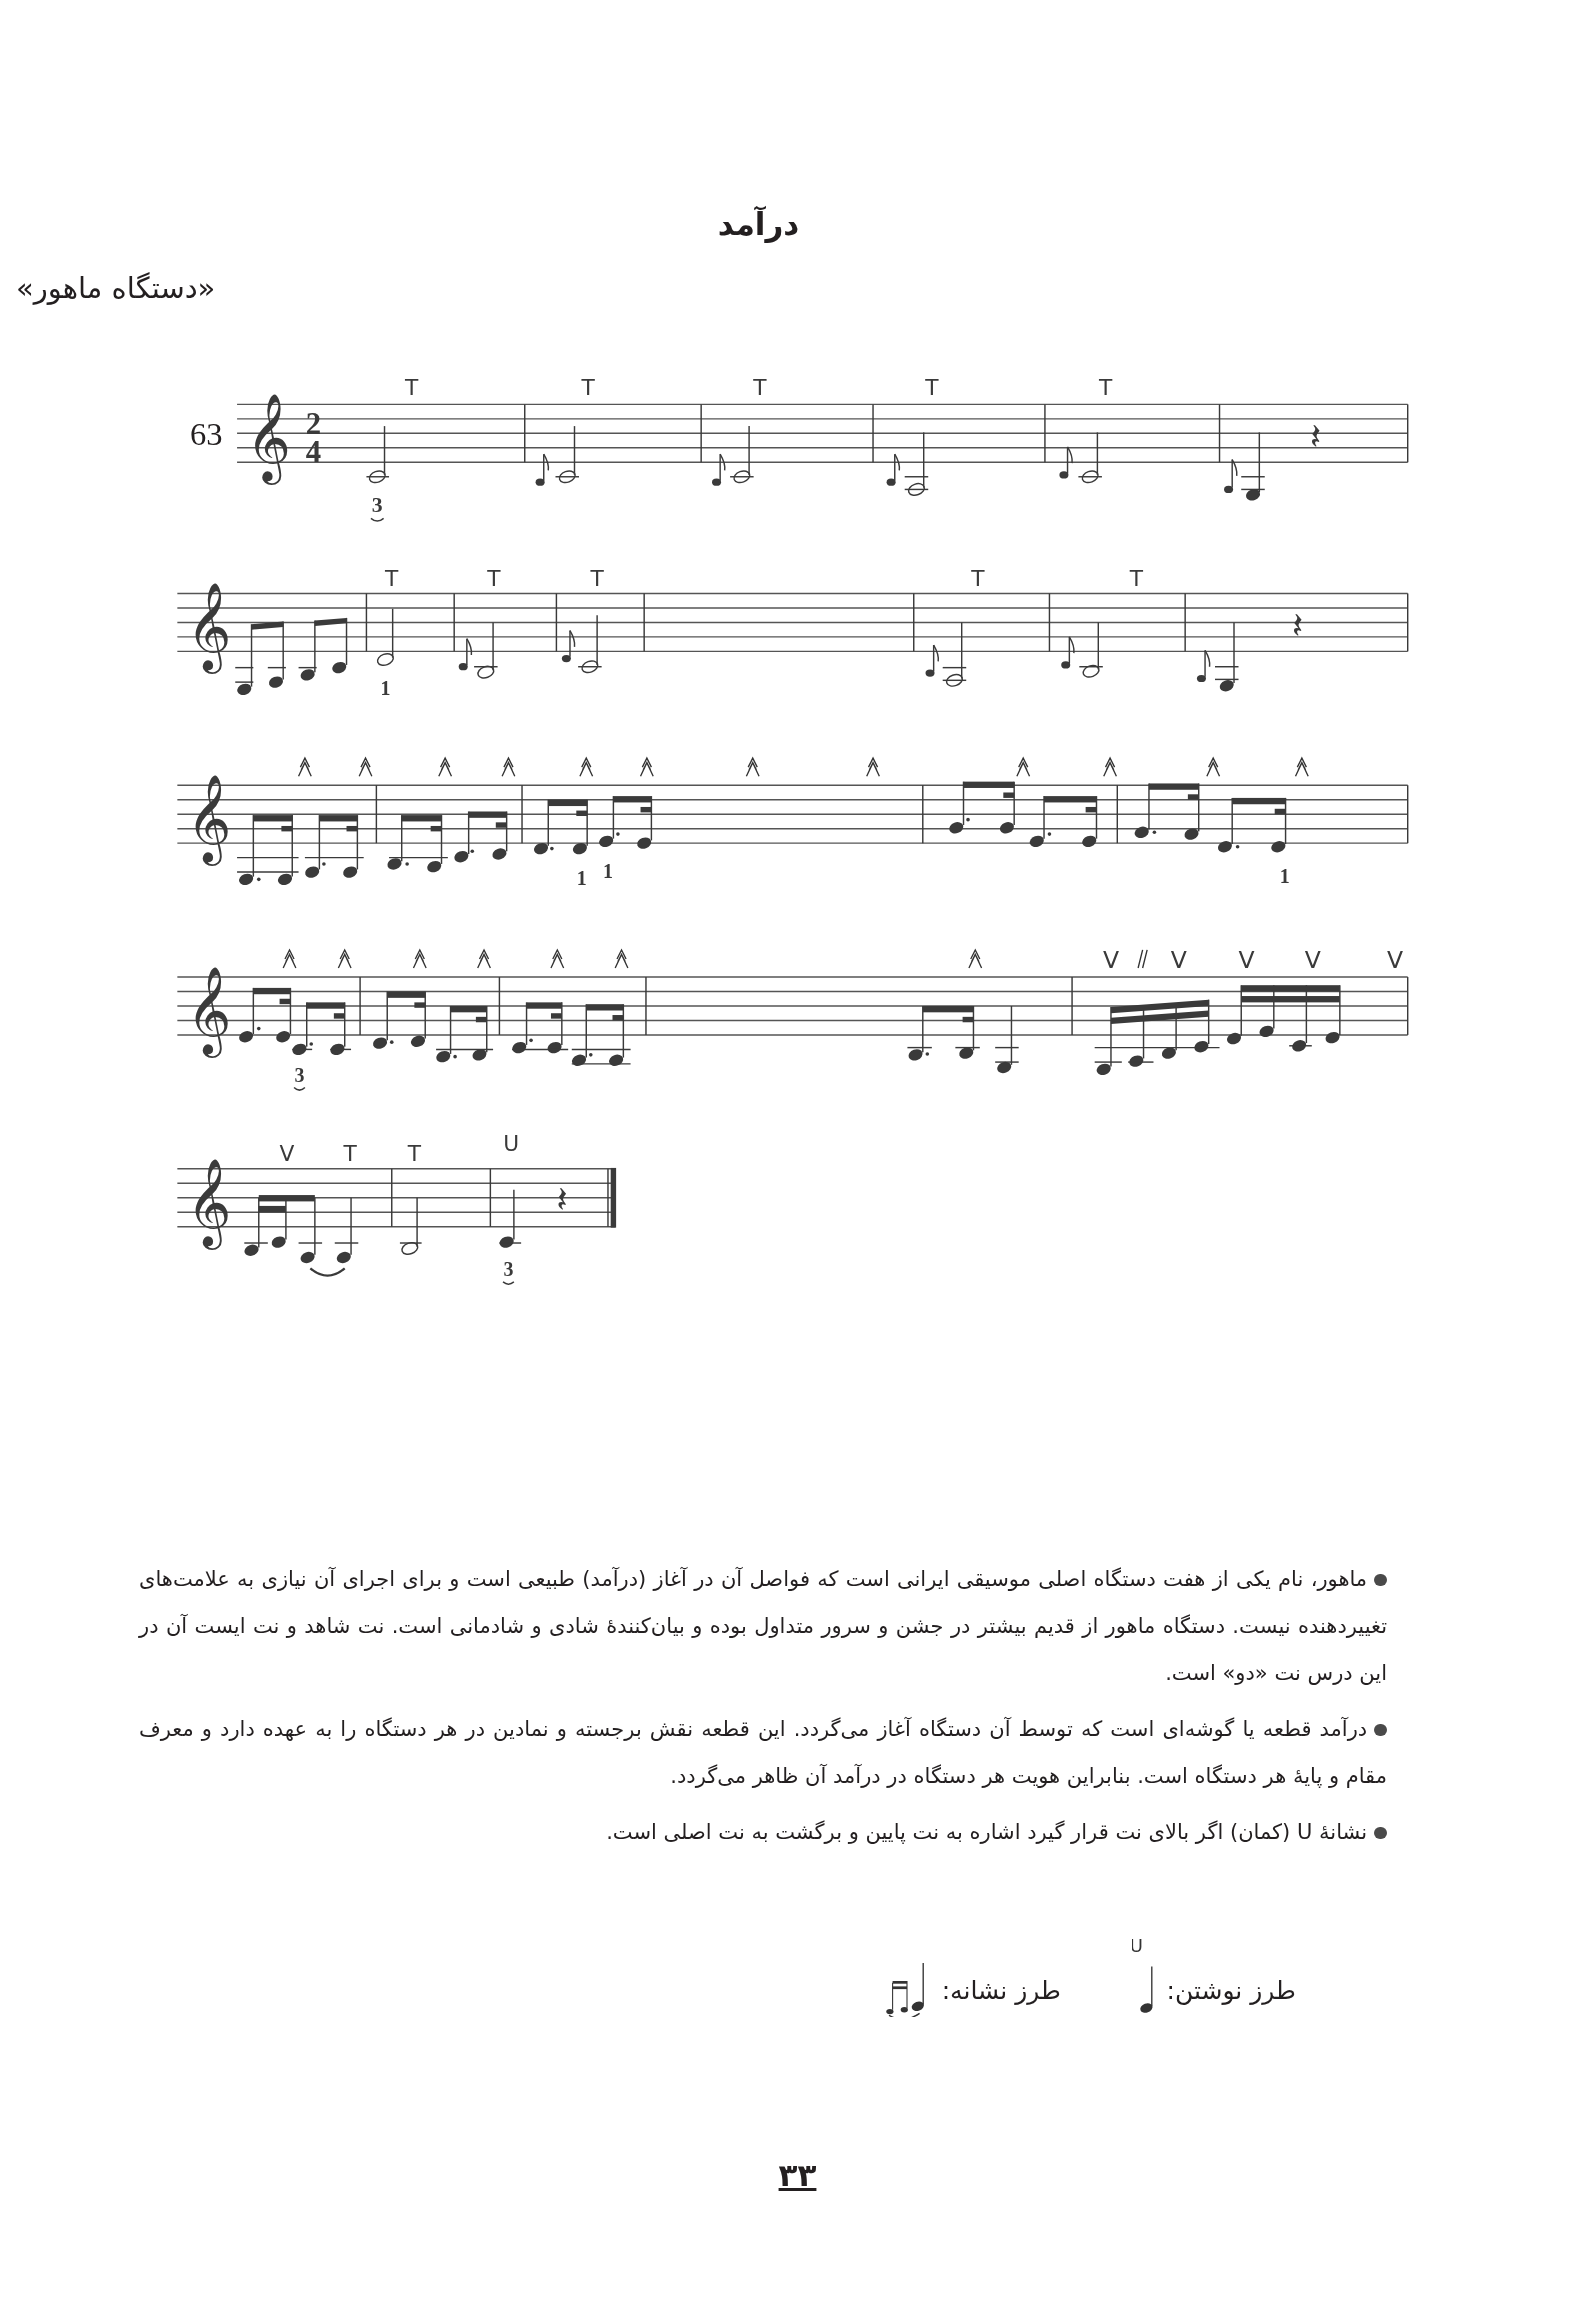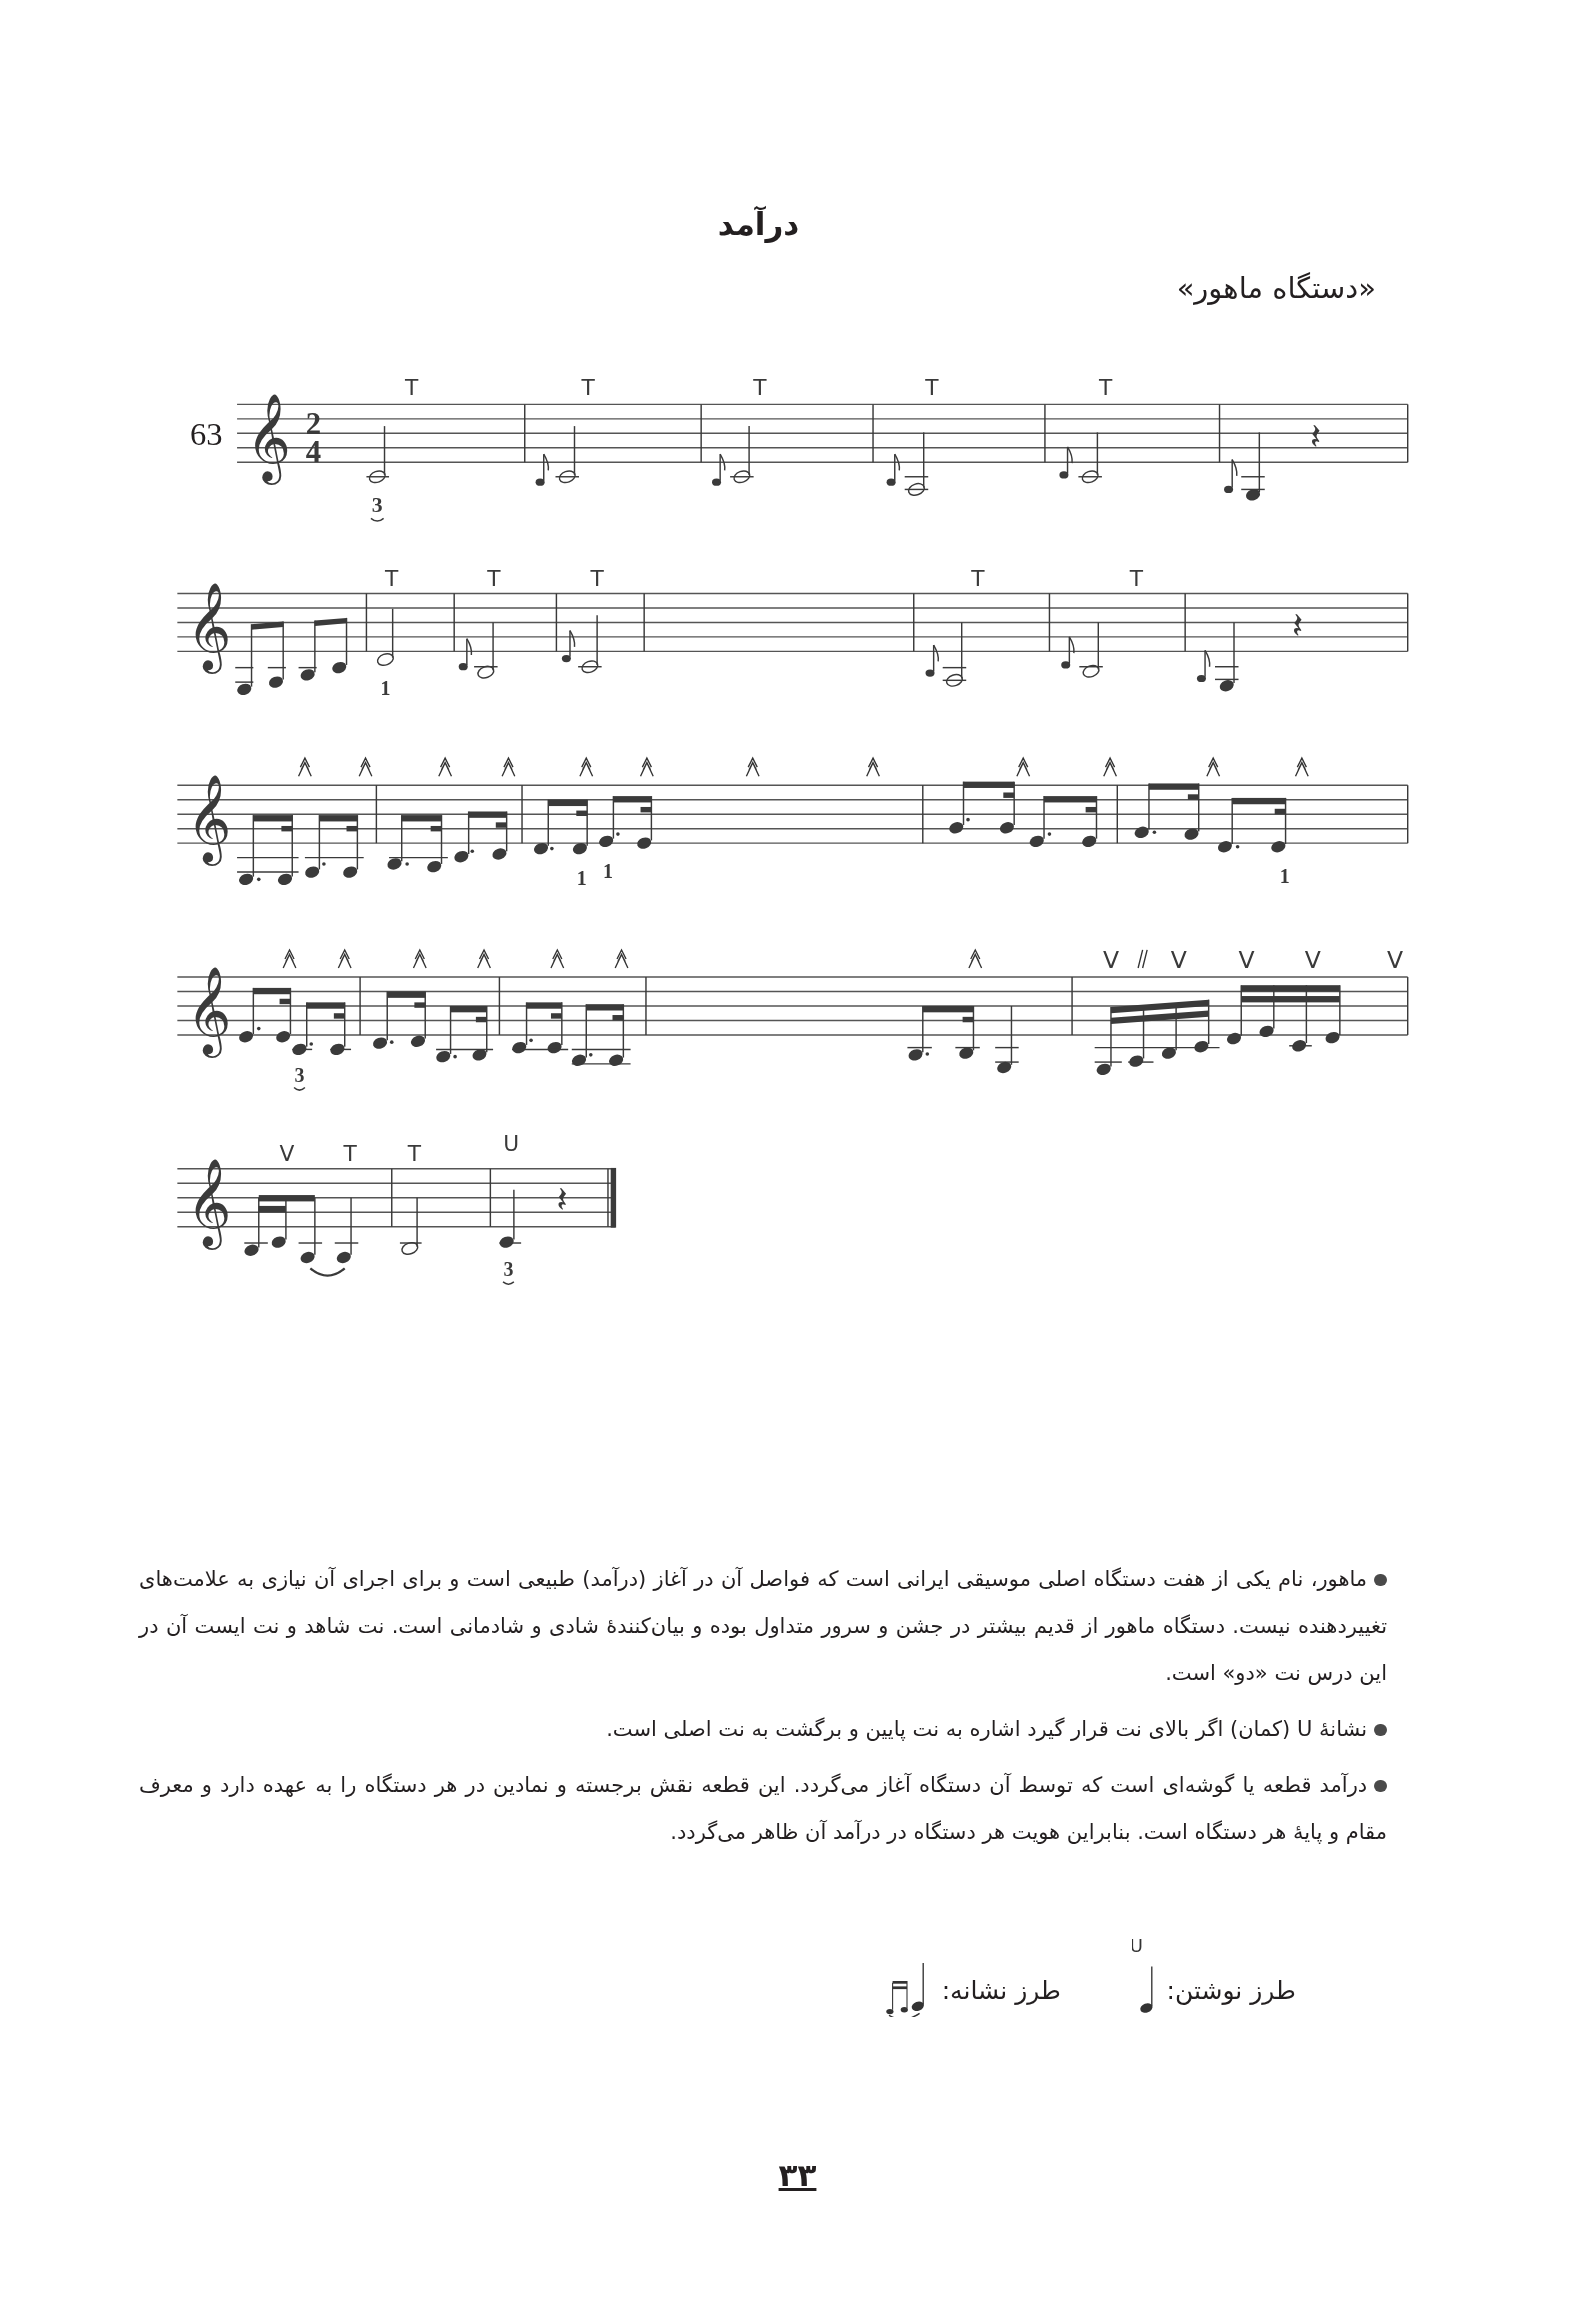--- a/index.html
+++ b/index.html
@@ -1,18 +1,18 @@
 <!DOCTYPE html>
 <html style="font-size:14.5px"><head>
 <meta charset="utf-8">
 <style>
   html, body { margin:0; padding:0; background:#ffffff; }
   body { width:1595px; height:2316px; position:relative; overflow:hidden; font-family:"DejaVu Sans", sans-serif; color:#231f20; }
   .title { position:absolute; left:0; width:1517px; text-align:center; top:206px; font-size:31px; font-weight:bold; direction:rtl; }
-  .subtitle { position:absolute; left:0; width:1372px; text-align:right; top:271px; font-size:29px; direction:rtl; padding-left:4px; }
+  .subtitle { position:absolute; left:0; width:1372px; text-align:left; top:271px; font-size:29px; direction:rtl; padding-left:16px; }
   svg.score { position:absolute; left:0; top:0; }
   .para { position:absolute; right:208px; width:1248px; direction:rtl; text-align:justify; font-size:21px; line-height:47px; }
   .para .bullet { display:inline-block; width:12.7px; height:12.7px; border-radius:50%; background:#4a4a4a; margin-left:7.2px; vertical-align:middle; }
   .para p { margin:0 0 9px 0; }
   .demo { position:absolute; top:1936px; font-size:25px; direction:rtl; }
   .page-num { position:absolute; left:0; width:1595px; text-align:center; top:2157px; font-size:31px; font-weight:bold;text-decoration:underline; }
 </style>
 </head>
 <body>
 
@@ -474,22 +474,22 @@
         <text x="458" y="1283" text-anchor="middle">T</text>
         <text x="565" y="1272" text-anchor="middle">U</text>
       </g>
     </g>
 
   </g>
 </svg>
 
 <div class="para" style="top:1556px;">
   <p><span class="bullet"></span><span>ماهور، نام یکی از هفت دستگاه اصلی موسیقی ایرانی است که فواصل آن در آغاز (درآمد) طبیعی است و برای اجرای آن نیازی به علامت‌های تغییردهنده نیست. دستگاه ماهور از قدیم بیشتر در جشن و سرور متداول بوده و بیان‌کنندهٔ شادی و شادمانی است. نت شاهد و نت ایست آن در این درس نت «دو» است.</span></p>
+  <p><span class="bullet"></span><span>درآمد قطعه یا گوشه‌ای است که توسط آن دستگاه آغاز می‌گردد. این قطعه نقش برجسته و نمادین در هر دستگاه را به عهده دارد و معرف مقام و پایهٔ هر دستگاه است. بنابراین هویت هر دستگاه در درآمد آن ظاهر می‌گردد.</span></p>
   <p><span class="bullet"></span><span>نشانهٔ U (کمان) اگر بالای نت قرار گیرد اشاره به نت پایین و برگشت به نت اصلی است.</span></p>
-  <p><span class="bullet"></span><span>درآمد قطعه یا گوشه‌ای است که توسط آن دستگاه آغاز می‌گردد. این قطعه نقش برجسته و نمادین در هر دستگاه را به عهده دارد و معرف مقام و پایهٔ هر دستگاه است. بنابراین هویت هر دستگاه در درآمد آن ظاهر می‌گردد.</span></p>
 </div>
 
 <div class="demo" style="right:299px;">
   <span>طرز نوشتن:</span>
   <svg width="27" height="81" style="vertical-align:-18px;font-size:28px" viewBox="0 0 30 90">
     <text x="12" y="18" font-size="20" font-family="DejaVu Sans, sans-serif" fill="#333">U</text>
     <line x1="22" y1="34" x2="22" y2="78" stroke="#333" stroke-width="1.5"></line>
     <ellipse cx="16" cy="80" rx="7" ry="5" fill="#333" transform="rotate(-20 16 80)"></ellipse>
   </svg>
 </div>

